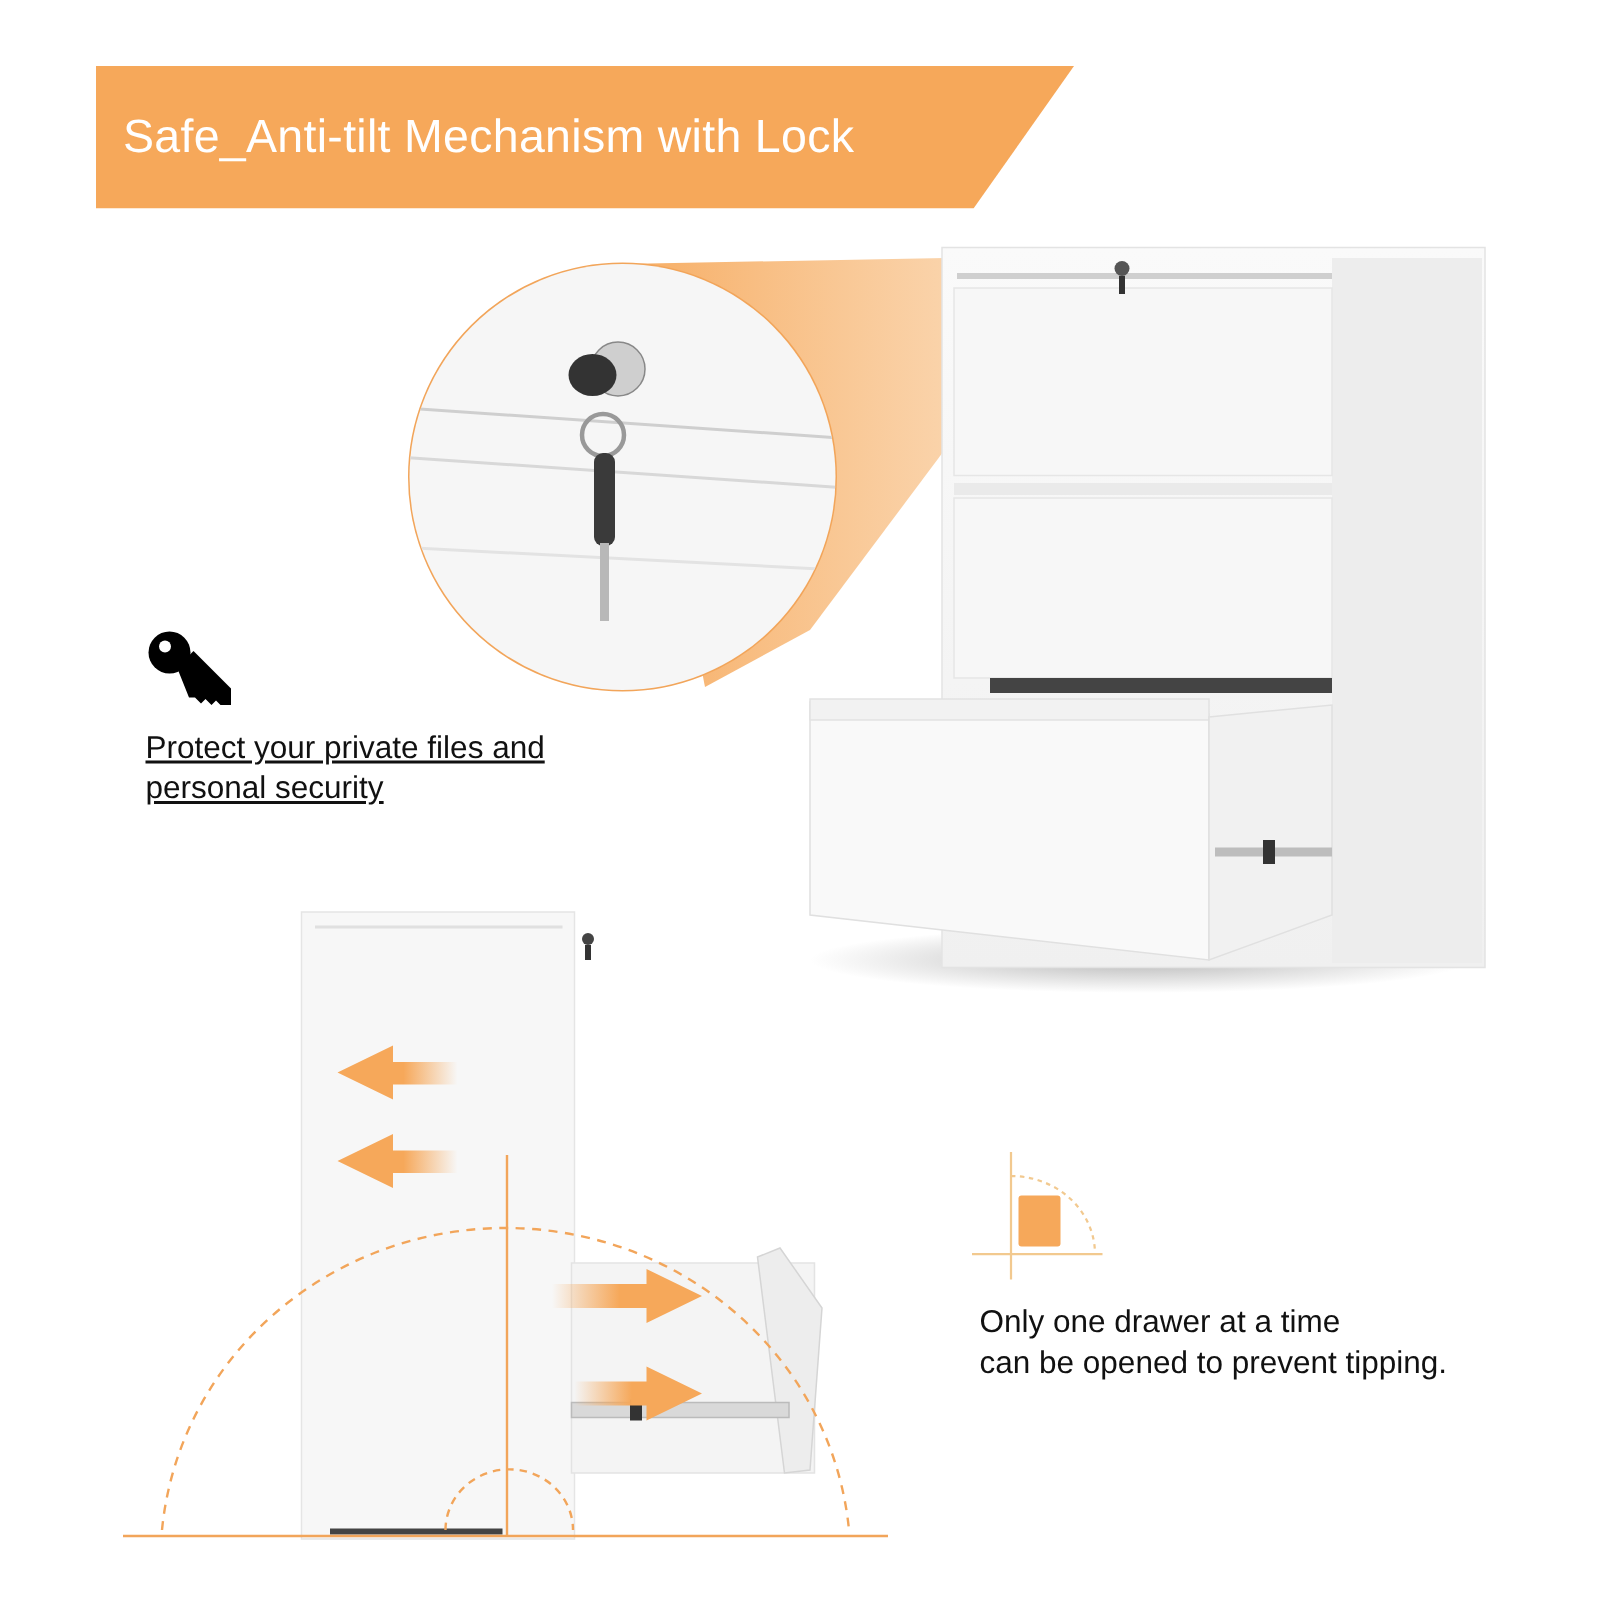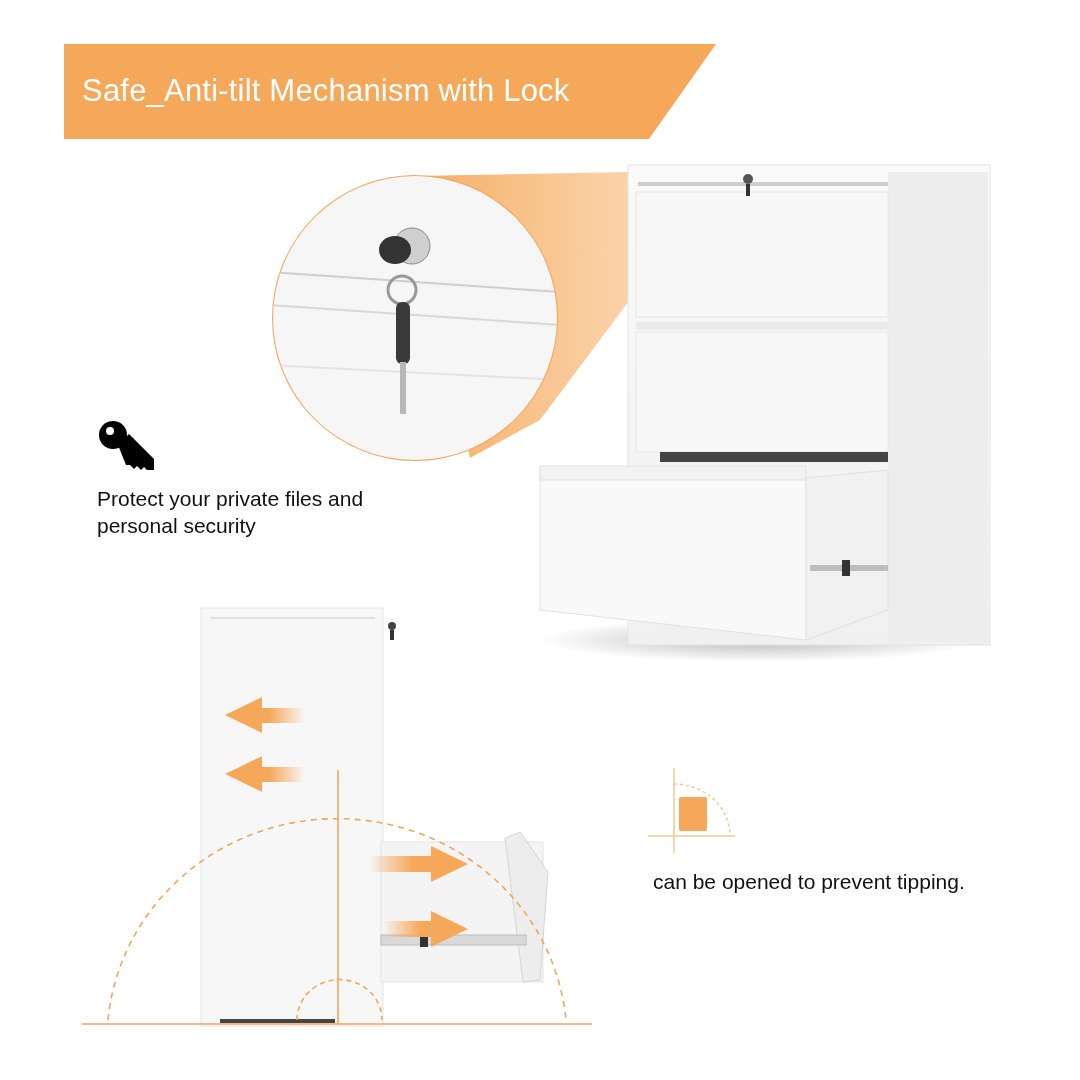--- a/index.html
+++ b/index.html
@@ -125,20 +125,21 @@
   </g>
 
   <g>
     <line x1="674" y1="768" x2="674" y2="853" stroke="#F2C98F" stroke-width="1.5"></line>
     <line x1="648" y1="836" x2="735" y2="836" stroke="#F2C98F" stroke-width="1.5"></line>
     <path d="M674,784 A56,52 0 0 1 730,836" fill="none" stroke="#F2C98F" stroke-width="1.5" stroke-dasharray="3,3"></path>
     <rect x="679" y="797" width="28" height="34" rx="2" fill="#F6A85A"></rect>
   </g>
 </svg>
 
-<div class="abs caption" style="left:97px; top:485px;">
+<div class="abs caption" style="left:97px; top:485px;text-decoration:underline;">
   <div>Protect your private files and</div>
   <div>personal security</div>
 </div>
 
 <div class="abs caption" style="left:653px; top:868px;">
+  <div>Only one drawer at a time</div>
   <div>can be opened to prevent tipping.</div>
 </div>
 
 </body></html>

